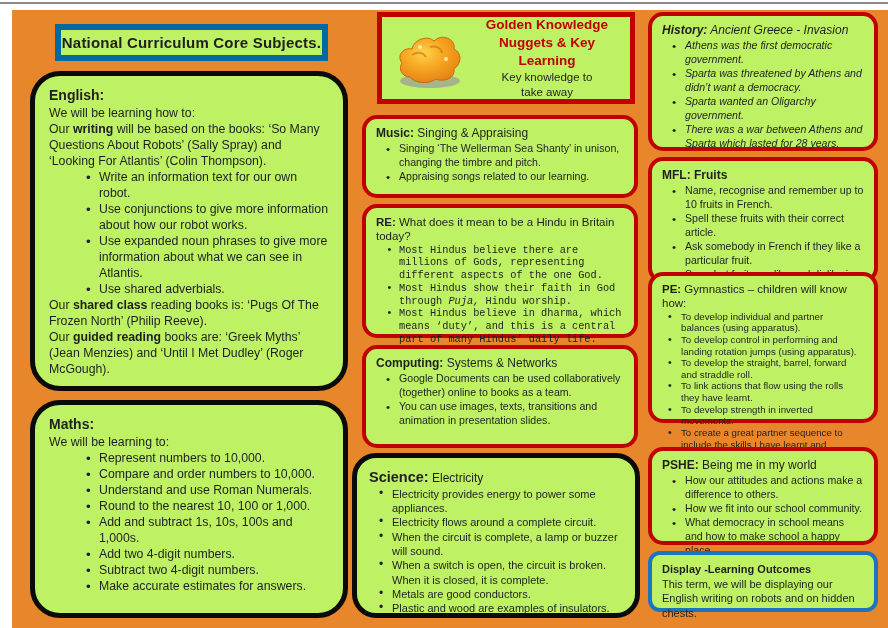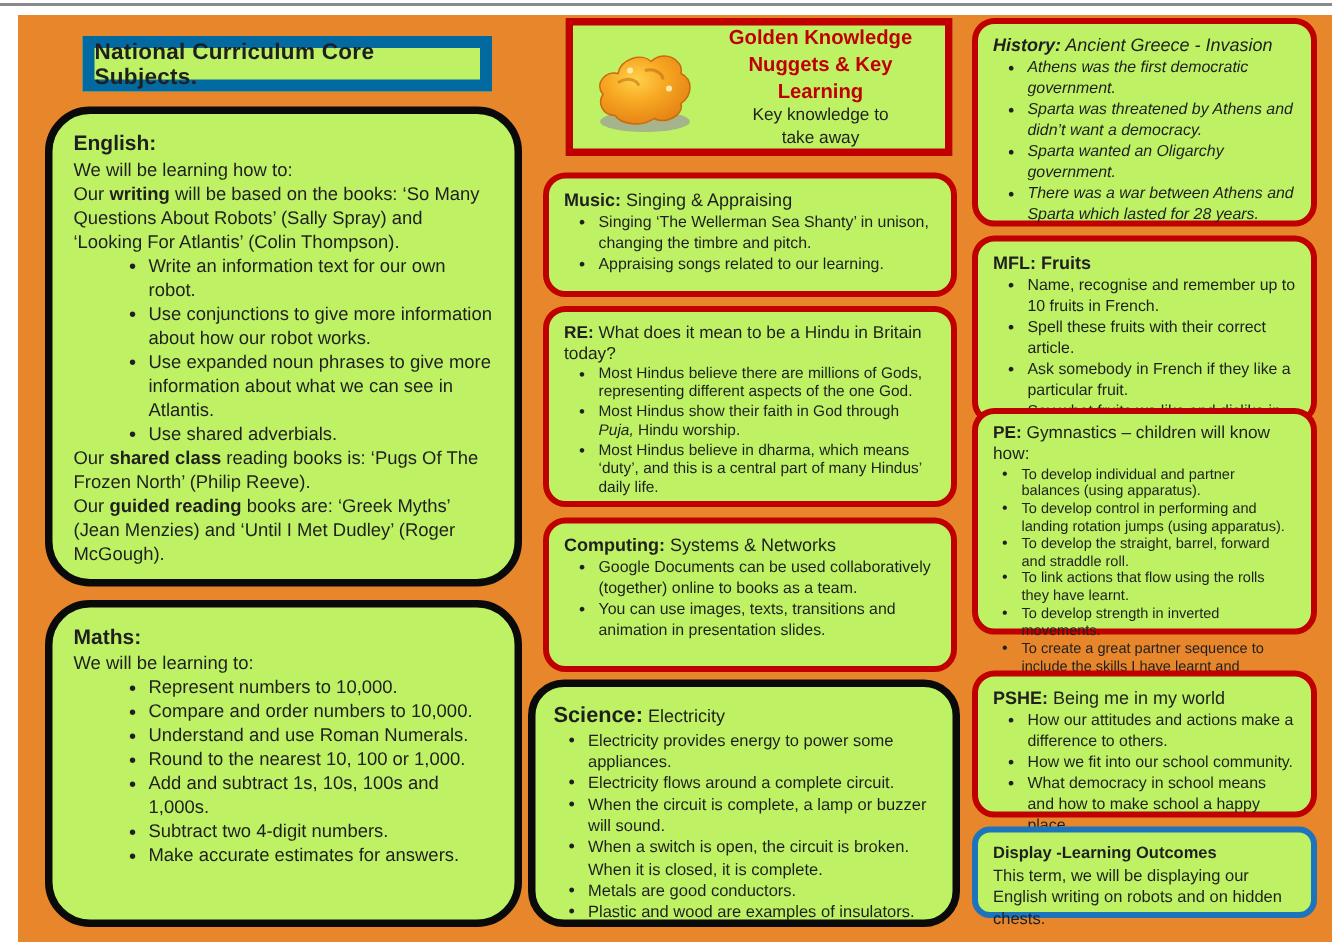--- a/index.html
+++ b/index.html
@@ -6,21 +6,21 @@
   body{
     width:888px;height:628px;position:relative;overflow:hidden;background:#ffffff;
     font-family:"Liberation Sans", sans-serif;color:#1f1f1f;
   }
   .topline{position:absolute;top:2px;left:0;width:888px;height:2px;background:#8a8a8a;}
   .canvas{position:absolute;left:12px;top:10px;width:876px;height:618px;background:#e8862c;}
   .box{position:absolute;background:#bef264;box-sizing:border-box;}
   .black-round{border:5px solid #0a0a0a;border-radius:30px;}
   .red-round{border:4px solid #c00000;border-radius:15px;}
   .blue-round{border:4px solid #1c75bc;border-radius:12px;}
-  .title-box{border:8px solid #0369a1;display:flex;align-items:center;justify-content:center;}
+  .title-box{border:6px solid #0369a1;display:flex;align-items:center;justify-content:center;}
   .title-box .t{font-weight:bold;font-size:15px;letter-spacing:.2px;}
   .golden-box{border:5px solid #c00000;display:flex;align-items:center;gap:6px;padding:4px 8px;}
   .golden-text{flex:1;text-align:center;}
   .golden-text .red{color:#c00000;font-weight:bold;font-size:13.5px;line-height:1.35;}
   .golden-text .blk{font-size:11.5px;line-height:1.3;}
   .pad-lg{padding:10px 14px;}
   .pad-sm{padding:7px 10px;}
   h3{margin:0 0 2px 0;font-size:14px;}
   .hd{margin:0;font-size:12px;font-weight:bold;}
   .hd .rest{font-weight:normal;}
@@ -30,21 +30,21 @@
   .box ul{margin:0;padding:0;list-style:none;}
   .box li{position:relative;padding-left:15px;}
   .box li::before{content:"\2022";position:absolute;left:2px;top:-1px;font-size:1.1em;}
   
   .lg-text{font-size:12.3px;line-height:1.3;}
   .lg-text ul{padding-left:35px;}
   
   .sm-text{font-size:10.6px;line-height:1.32;}
   .sm-text ul{padding-left:8px;}
   .re-text{font-size:10.3px;line-height:1.24;}
-  .re-text ul{padding-left:8px;}
+  .re-text ul{padding-left:8px;font-family:Liberation Mono, monospace;}
   .sci-text{font-size:11px;line-height:1.3;}
   .sci-text ul{padding-left:8px;}
   .pe-text{font-size:9.7px;line-height:1.2;}
   .pe-text ul{padding-left:4px;}
   .pe-text .hd{font-size:11.5px;}
 </style>
 </head>
 <body>
 
 <div class="topline"></div>
@@ -73,20 +73,21 @@
 <div class="box black-round pad-lg lg-text" style="left:30px;top:400px;width:318px;height:218px;">
   <h3>Maths:</h3>
   <div class="body">
       <p>We will be learning to:</p>
       <ul>
         <li>Represent numbers to 10,000.</li>
         <li>Compare and order numbers to 10,000.</li>
         <li>Understand and use Roman Numerals.</li>
         <li>Round to the nearest 10, 100 or 1,000.</li>
         <li>Add and subtract 1s, 10s, 100s and 1,000s.</li>
+        <li>Add two 4-digit numbers.</li>
         <li>Subtract two 4-digit numbers.</li>
         <li>Make accurate estimates for answers.</li>
       </ul>
     </div>
 </div>
 
 <div class="box golden-box" style="left:377px;top:12px;width:258px;height:92px;">
   <svg width="76" height="66" viewBox="0 0 76 66">
     <defs>
       <radialGradient id="gld" cx="40%" cy="35%" r="75%">

